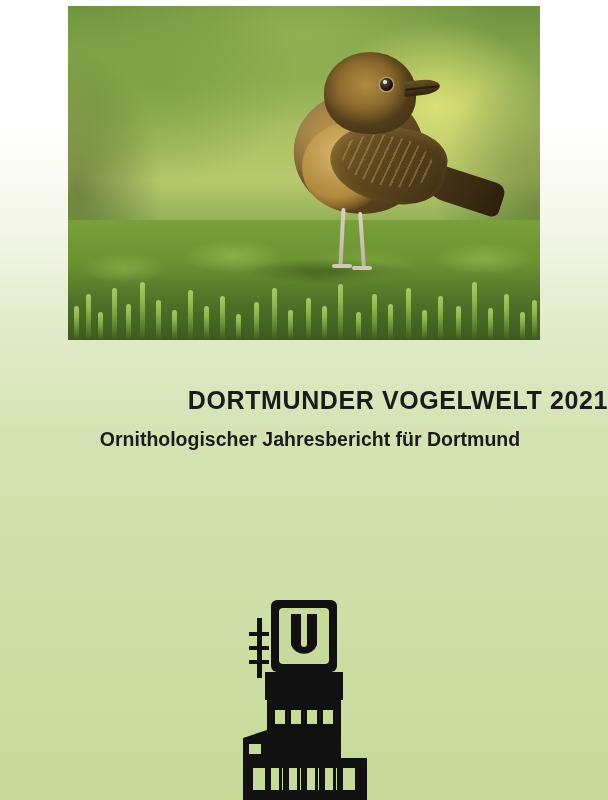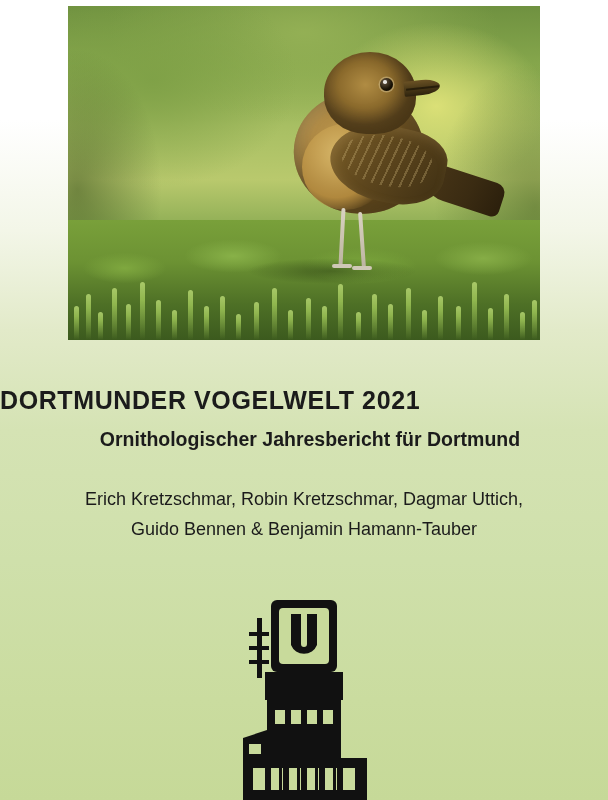--- a/index.html
+++ b/index.html
@@ -197,21 +197,21 @@
   .bird .leg  { left: 72px; top: 168px; height: 58px; transform: rotate(3deg); }
   .bird .leg2 { left: 92px; top: 172px; height: 56px; transform: rotate(-4deg); }
   .bird .foot  { position:absolute; left: 64px; top: 224px; width: 20px; height: 4px; background:#cfc8b6; border-radius:2px; }
   .bird .foot2 { position:absolute; left: 84px; top: 226px; width: 20px; height: 4px; background:#cfc8b6; border-radius:2px; }
 
   
   .title {
     position: absolute;
     left: 0; right: 0;
     top: 386px;
-    text-align: left;
+    text-align: right;
     font-size: 25px;
     font-weight: bold;
     letter-spacing: 0.6px;
     color: #1b1b1b;
   }
   .subtitle {
     position: absolute;
     left: 12px; right: 0;
     top: 428px;
     text-align: center;
@@ -296,24 +296,20 @@
       <div class="leg2"></div>
       <div class="foot"></div>
       <div class="foot2"></div>
     </div>
   </div>
 
   <div class="title">DORTMUNDER VOGELWELT 2021</div>
 
   <div class="subtitle">Ornithologischer Jahresbericht für Dortmund</div>
 
-  <div class="authors">
-    <div>Erich Kretzschmar, Robin Kretzschmar, Dagmar Uttich,</div>
-    <div>Guido Bennen &amp; Benjamin Hamann-Tauber</div>
-  </div>
 
   <svg class="logo" viewBox="0 0 190 212" aria-hidden="true">
     <g fill="#111111">
 
       <rect x="62" y="12" width="66" height="72" rx="6" ry="6"></rect>
       <rect x="70" y="20" width="50" height="56" rx="4" ry="4" fill="#c8da9b"></rect>
 
       <path d="M82 26 h10 v30 a3 3 0 0 0 6 0 V26 h10 v31 a14 14 0 0 1 -26 0 Z"></path>
 
       <rect x="48" y="30" width="5" height="60"></rect>

